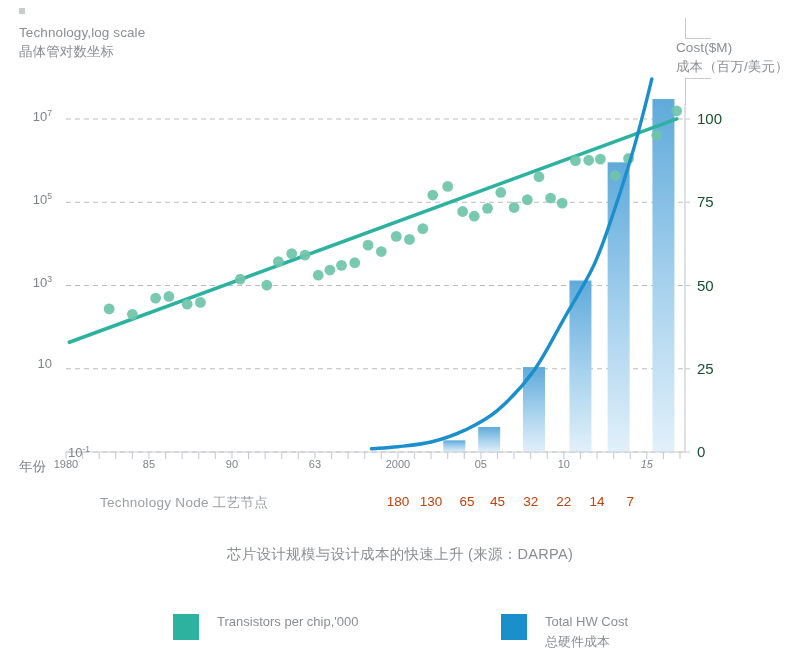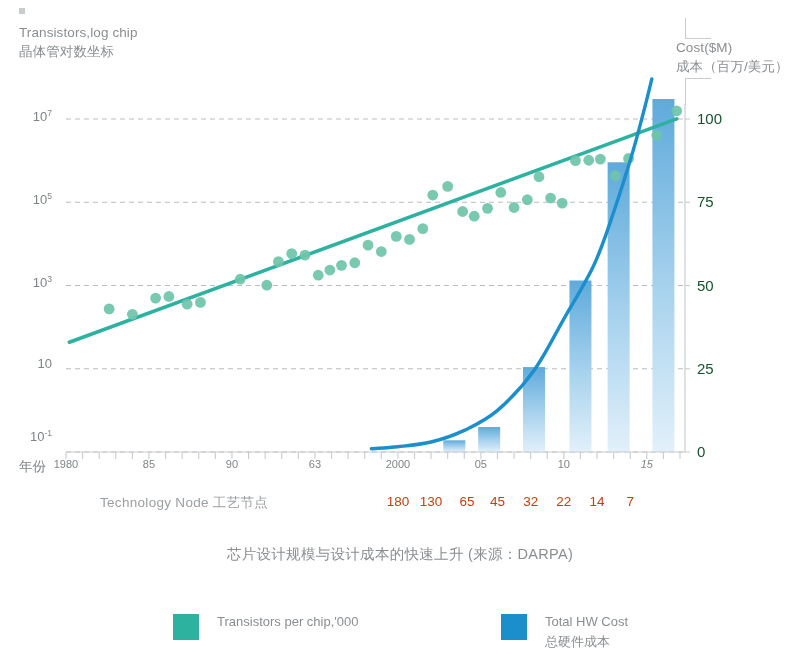--- a/index.html
+++ b/index.html
@@ -82,21 +82,21 @@
   svg{position:absolute;left:0;top:0;overflow:visible;}
 </style>
 </head>
 <body>
 
 <div id="chart-root">
 
   <div class="corner-rule" style="left:19px;top:8px;width:0;height:0;"></div>
 
   <div class="axis-title" id="left-axis-title">
-    <span>Transistors,log chip</span><br>
+    <span>Technology,log scale</span><br>
     <span>晶体管对数坐标</span>
   </div>
 
   <div class="axis-title" id="right-axis-title">
     <span>Cost($M)</span><br>
     <span>成本（百万/美元）</span>
   </div>
 
   <div class="corner-rule" style="left:685px;top:18px;width:25px;height:20px;border-width:0 0 1px 1px;"></div>
   <div class="corner-rule" style="left:685px;top:78px;width:25px;height:26px;border-width:1px 0 0 1px;"></div>
@@ -219,21 +219,21 @@
         <line x1="663.4262734584457" y1="452" x2="663.4262734584457" y2="459" stroke="#c9cccf" stroke-width="1.1"></line>
         <line x1="680.0214477211804" y1="452" x2="680.0214477211804" y2="459" stroke="#c9cccf" stroke-width="1.1"></line>
       </g>
   </svg>
 
   <div id="ylabels">
       <div class="ytick-label" style="left: 0px; width: 52px; top: 108px;">10<sup>7</sup></div>
       <div class="ytick-label" style="left: 0px; width: 52px; top: 190.75px;">10<sup>5</sup></div>
       <div class="ytick-label" style="left: 0px; width: 52px; top: 273.5px;">10<sup>3</sup></div>
       <div class="ytick-label" style="left: 0px; width: 52px; top: 356.25px;">10</div>
-      <div class="ytick-label" style="left: 0px; width: 52px; top: 428px;">10<sup>-1</sup></div>
+      <div class="ytick-label" style="left: 0px; width: 52px; top: 444px; padding-left: 38px;">10<sup>-1</sup></div>
     </div>
   <div id="y2labels">
       <div class="ytick-right" style="left: 697px; top: 110px;">100</div>
       <div class="ytick-right" style="left: 697px; top: 193.25px;">75</div>
       <div class="ytick-right" style="left: 697px; top: 276.5px;">50</div>
       <div class="ytick-right" style="left: 697px; top: 359.75px;">25</div>
       <div class="ytick-right" style="left: 697px; top: 443px;">0</div>
     </div>
 
   <div id="year-prefix">年份</div>

